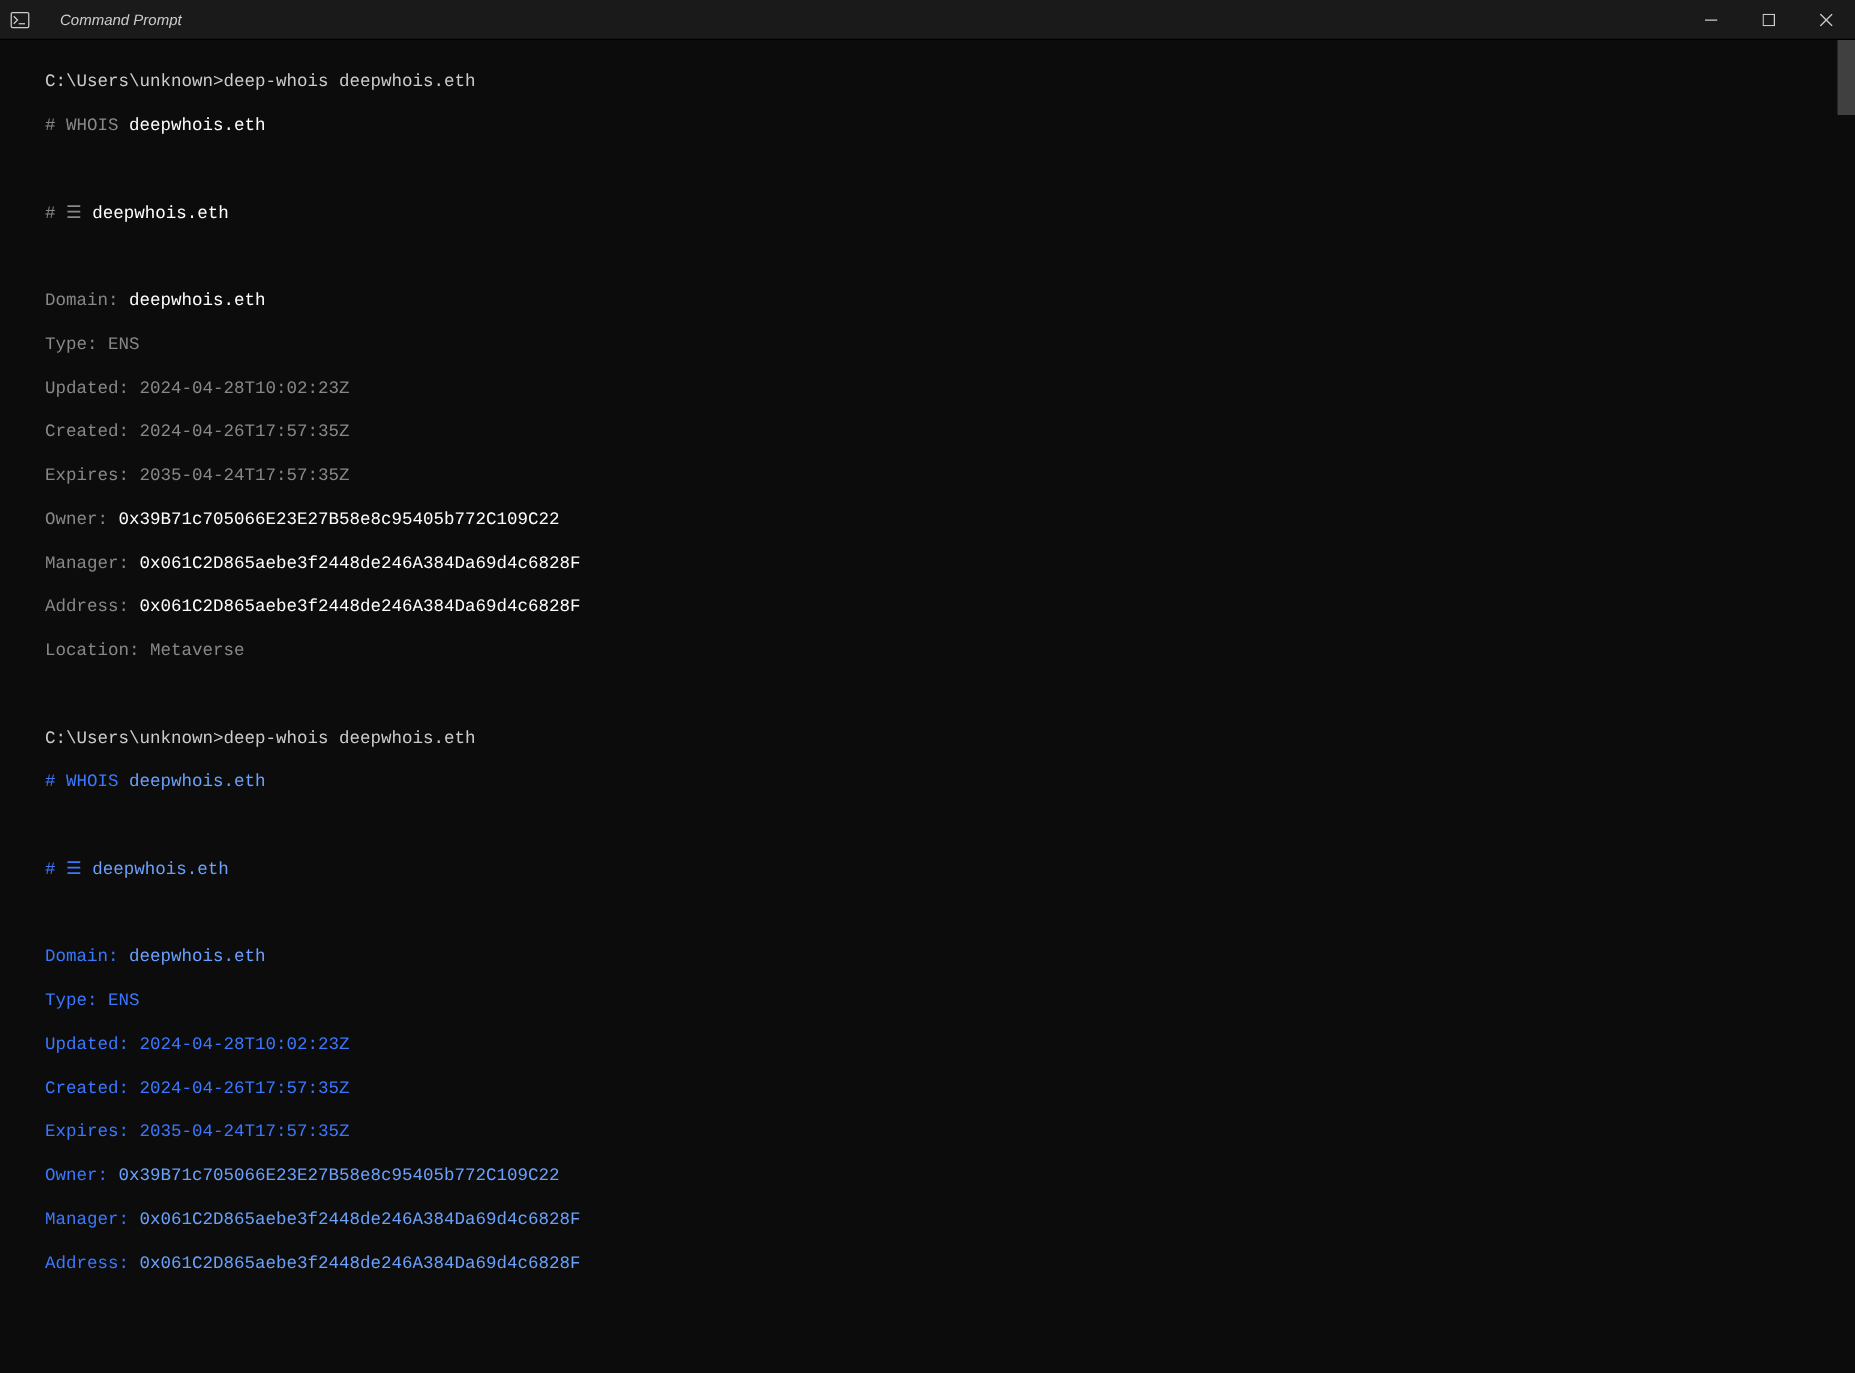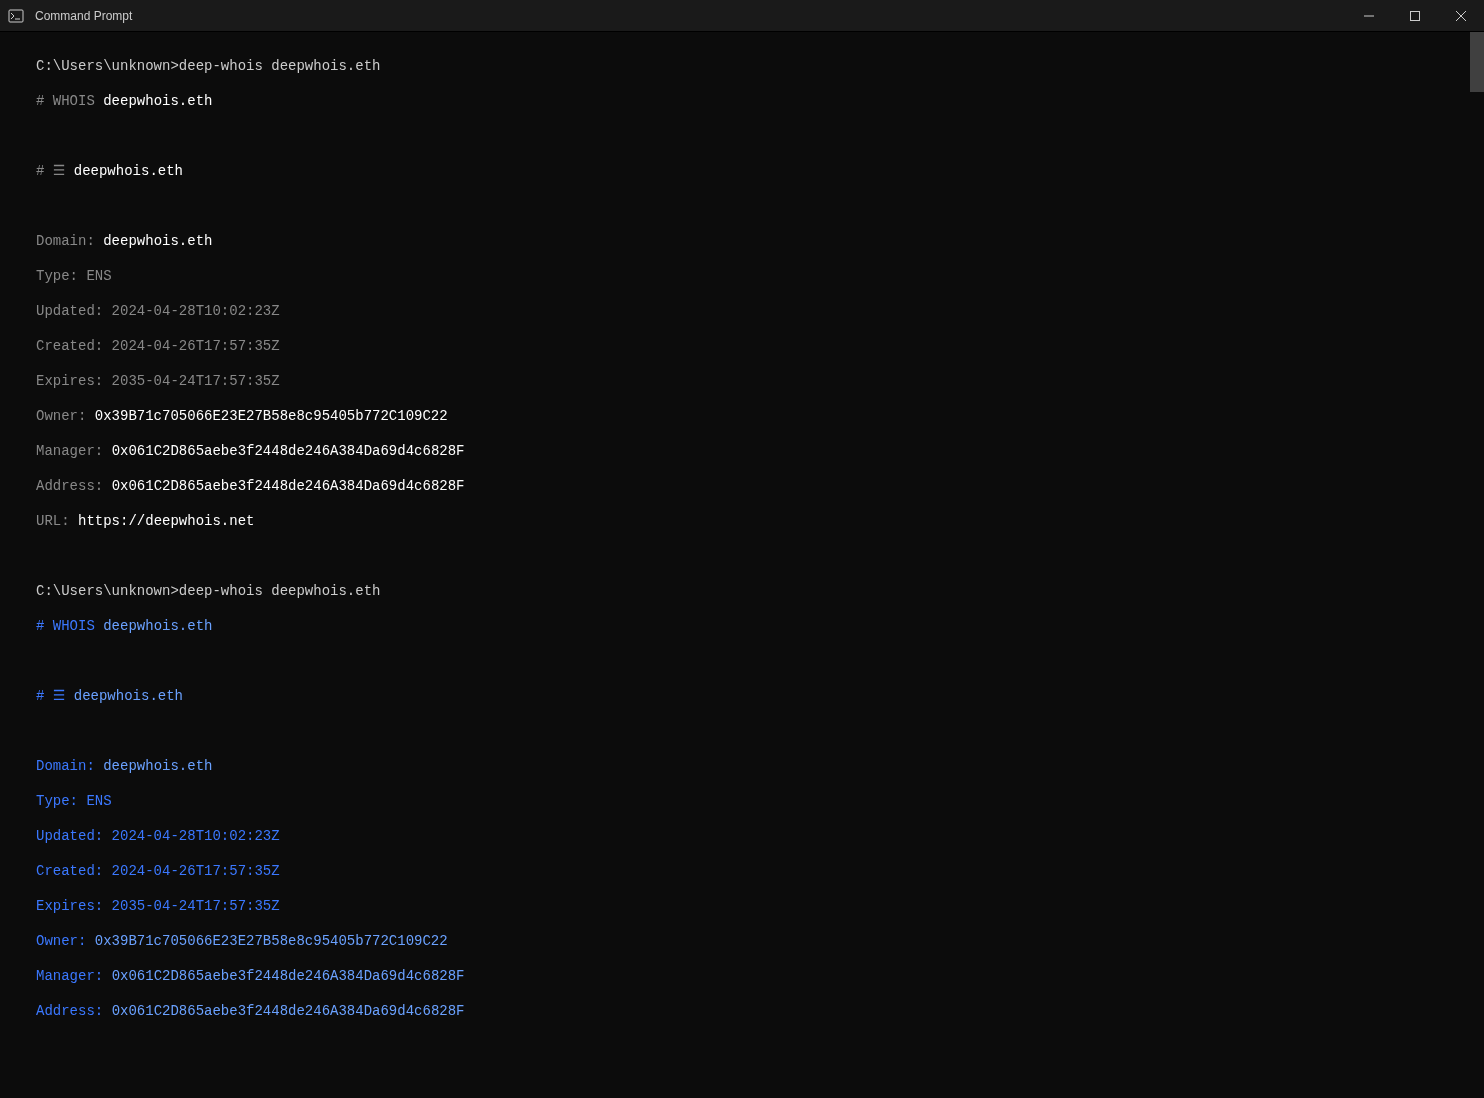--- a/index.html
+++ b/index.html
@@ -19,22 +19,23 @@
       align-items: center;
       justify-content: space-between;
       color: #cccccc;
       font-family: "Segoe UI", sans-serif;
       font-size: 12px;
       border-bottom: 1px solid #000;
     }
     .titlebar-left {
       display: flex;
       align-items: center;
-      gap: 11px;
+      gap: 24px;
       padding-left: 8px;
+      font-style: italic;
     }
     .titlebar-icon {
       width: 16px;
       height: 16px;
       display: inline-flex;
       align-items: center;
       justify-content: center;
     }
     .titlebar-icon svg { display: block; }
     .window-controls {
@@ -120,21 +121,21 @@
 <div class="line"><span class="dim"># ☰ </span><span class="bright">deepwhois.eth</span></div>
 <div class="line"> </div>
 <div class="line"><span class="dim">Domain: </span><span class="bright">deepwhois.eth</span></div>
 <div class="line dim">Type: ENS</div>
 <div class="line dim">Updated: 2024-04-28T10:02:23Z</div>
 <div class="line dim">Created: 2024-04-26T17:57:35Z</div>
 <div class="line dim">Expires: 2035-04-24T17:57:35Z</div>
 <div class="line"><span class="dim">Owner: </span><span class="bright">0x39B71c705066E23E27B58e8c95405b772C109C22</span></div>
 <div class="line"><span class="dim">Manager: </span><span class="bright">0x061C2D865aebe3f2448de246A384Da69d4c6828F</span></div>
 <div class="line"><span class="dim">Address: </span><span class="bright">0x061C2D865aebe3f2448de246A384Da69d4c6828F</span></div>
-<div class="line"><span class="dim">URL: </span><span class="bright">https://deepwhois.net</span></div>
+<div class="line dim">Location: Metaverse</div>
 <div class="line"> </div>
 <div class="line"><span>C:\Users\unknown&gt;</span><span>deep-whois deepwhois.eth</span></div>
 <div class="line"><span class="blue-label"># WHOIS </span><span class="blue-bright">deepwhois.eth</span></div>
 <div class="line"> </div>
 <div class="line"><span class="blue-label"># ☰ </span><span class="blue-bright">deepwhois.eth</span></div>
 <div class="line"> </div>
 <div class="line"><span class="blue-label">Domain: </span><span class="blue-bright">deepwhois.eth</span></div>
 <div class="line blue-label">Type: ENS</div>
 <div class="line blue-label">Updated: 2024-04-28T10:02:23Z</div>
 <div class="line blue-label">Created: 2024-04-26T17:57:35Z</div>

